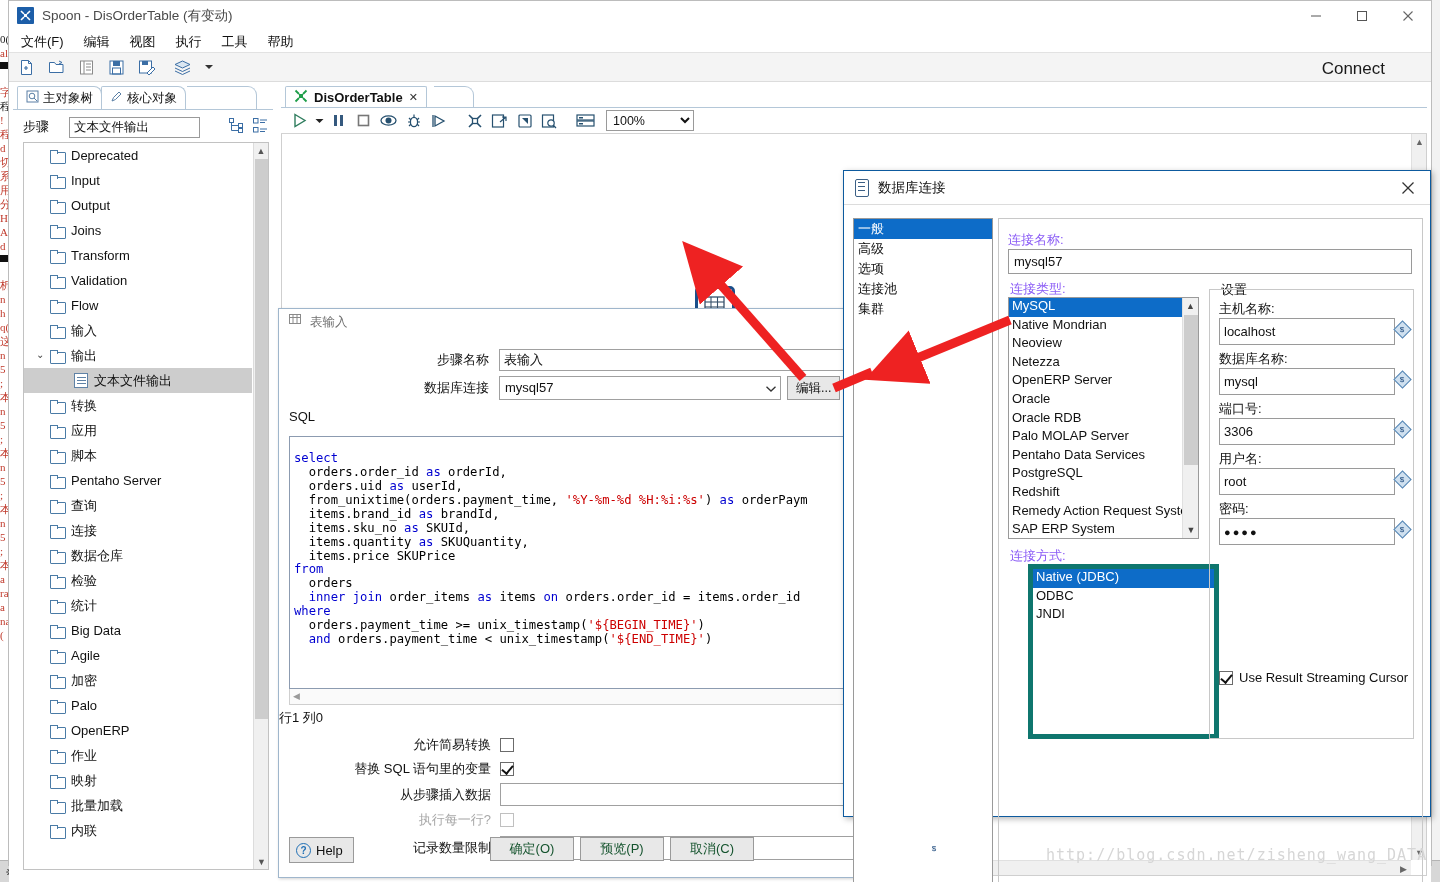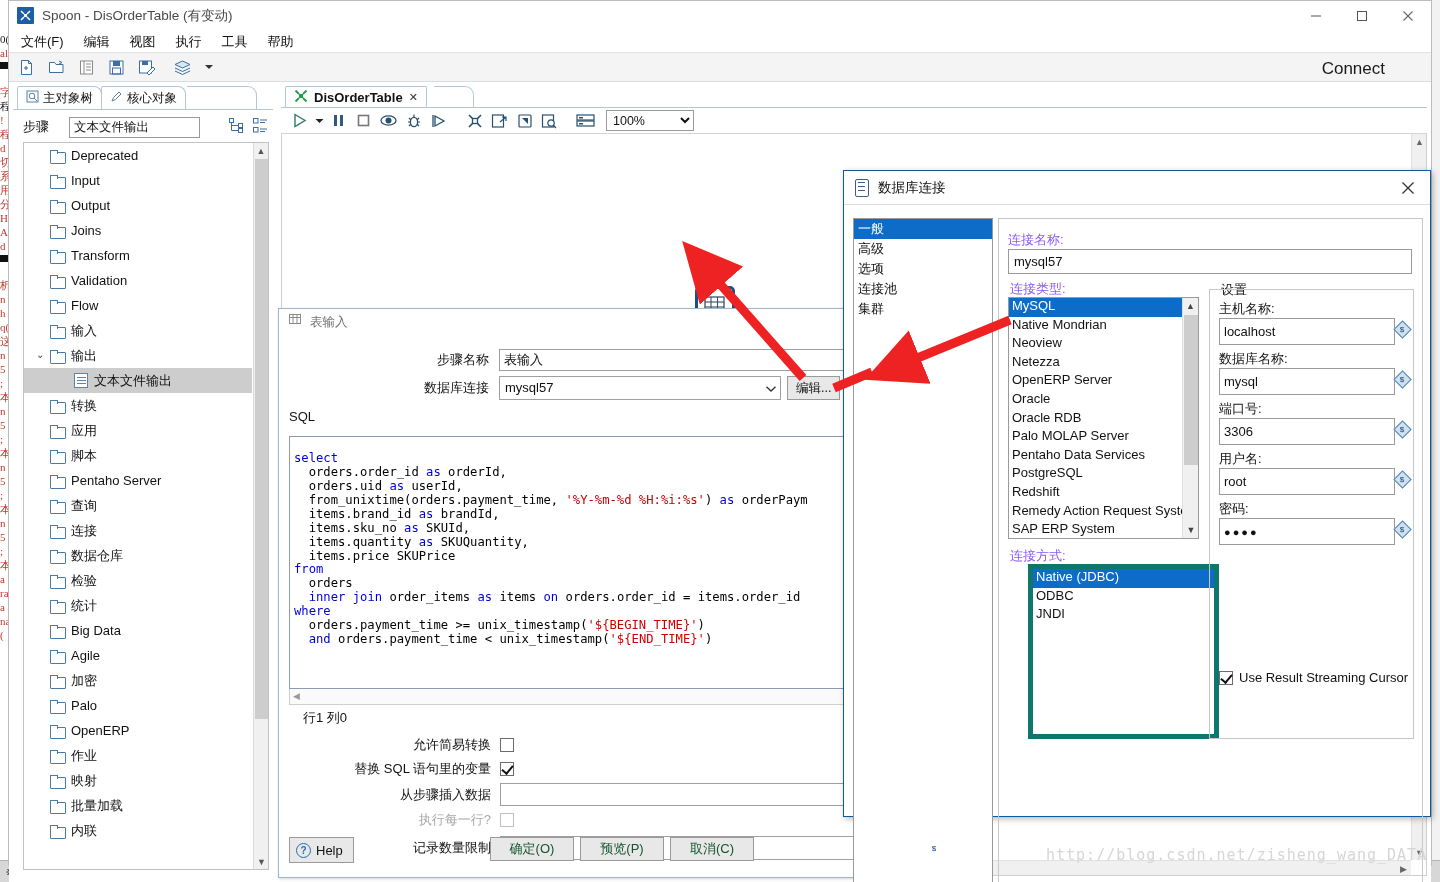--- a/index.html
+++ b/index.html
@@ -210,21 +210,21 @@
   #sqlcode {
     font-family:"DejaVu Sans Mono", "Liberation Mono", monospace;
     font-size:12.2px; line-height:13.9px; white-space:pre; color:#000;
     padding:3px 0 0 4px;
   }
   #sqlcode .kw { color:#0000d0; }
   #sqlcode .str { color:#cc0000; }
   #sql-hscroll { position:absolute; left:10px; top:380px; width:666px; height:16px;
                  border:1px solid #cfcfcf; border-top:none; background:#fafafa; }
   #sql-hscroll .a { font-size:9px; color:#9a9a9a; padding-left:3px; line-height:14px;}
-  #rowcol { position:absolute; left:24px; top:400px; font-size:13px; color:#111; }
+  #rowcol { position:absolute; left:0; top:400px; font-size:13px; color:#111; }
   .ti-row2 { display:flex; align-items:center; height:24px; }
   .ti-lbl2 { width:221px; text-align:right; padding-right:9px; font-size:13px; color:#111; }
   .ti-lbl2.dim { color:#a8a8a8; }
   .cbx { width:14px; height:14px; border:1px solid #6b6b6b; background:#fff; position:relative; }
   .cbx.dim { border-color:#c0c0c0; }
   .cbx.on:after {
     content:""; position:absolute; left:3px; top:0px; width:5px; height:9px;
     border:solid #111; border-width:0 2px 2px 0; transform:rotate(40deg);
   }
   #ti-bottom { position:absolute; left:0; bottom:0; width:100%; height:46px; }

